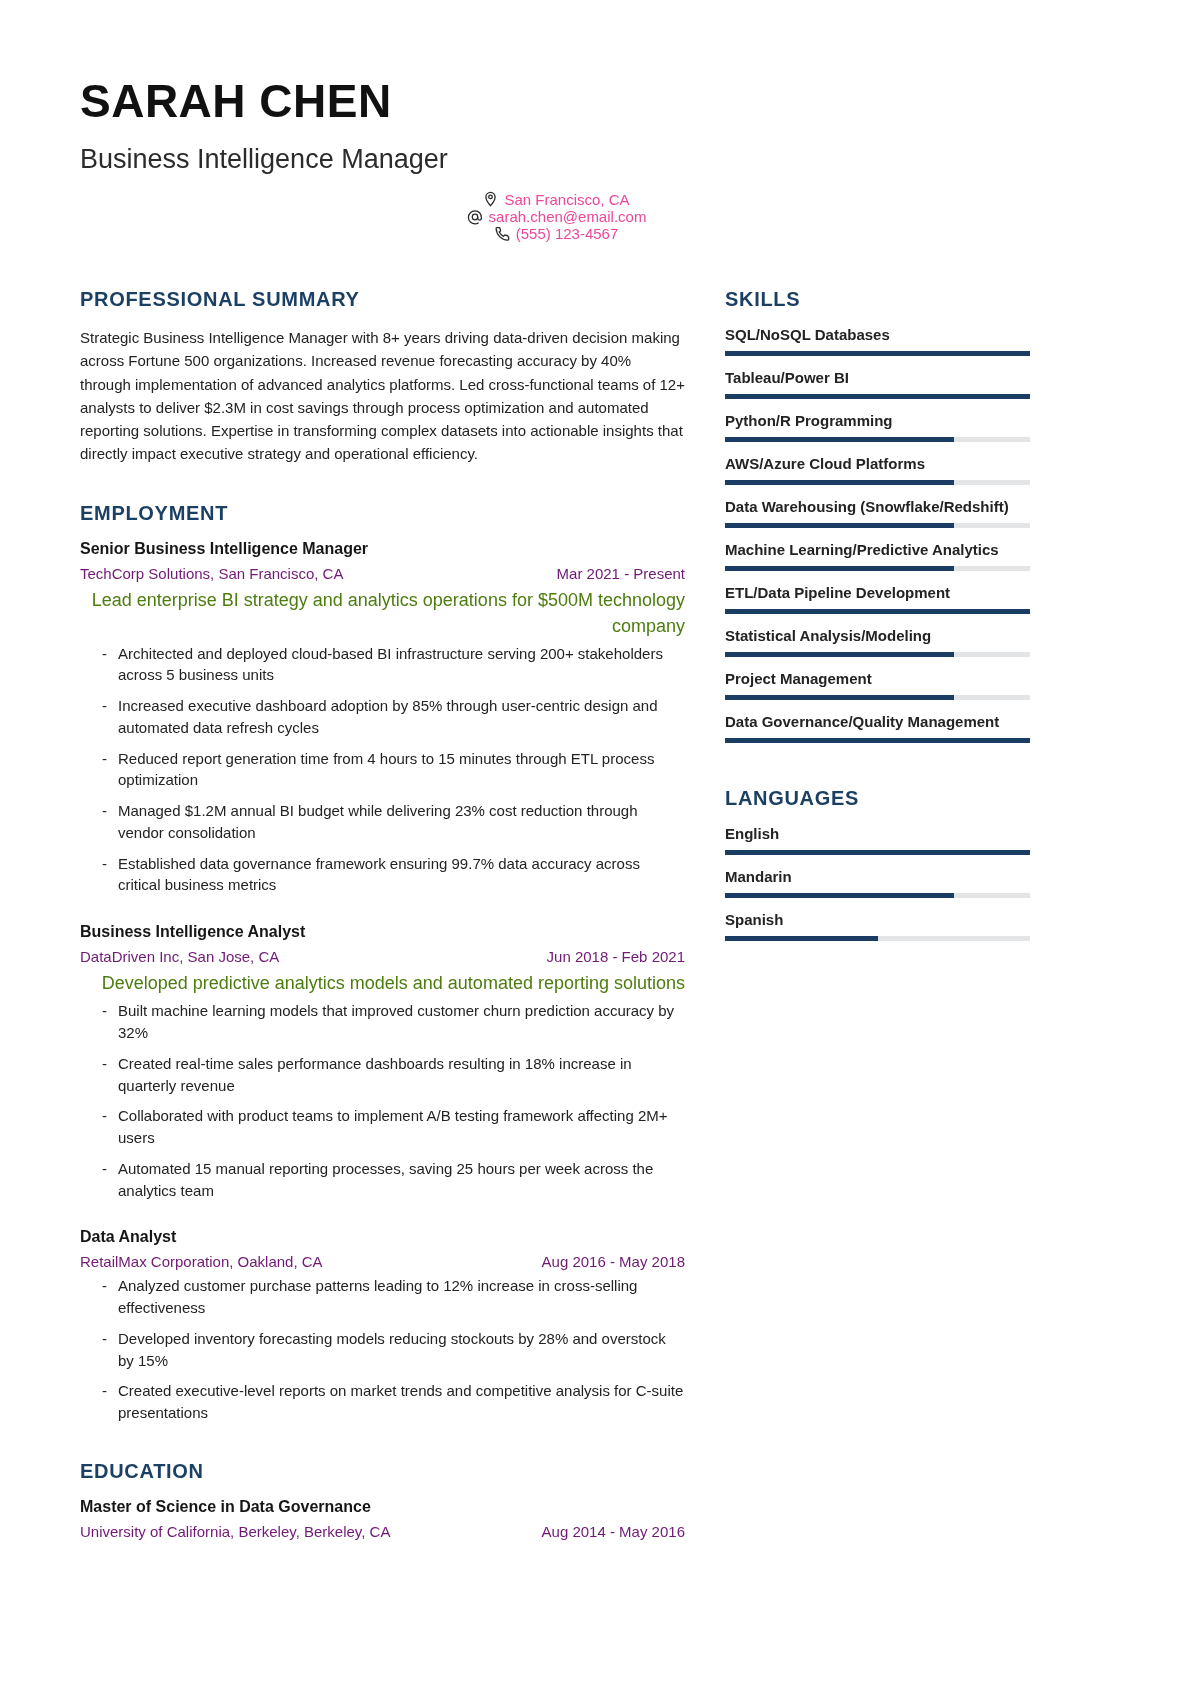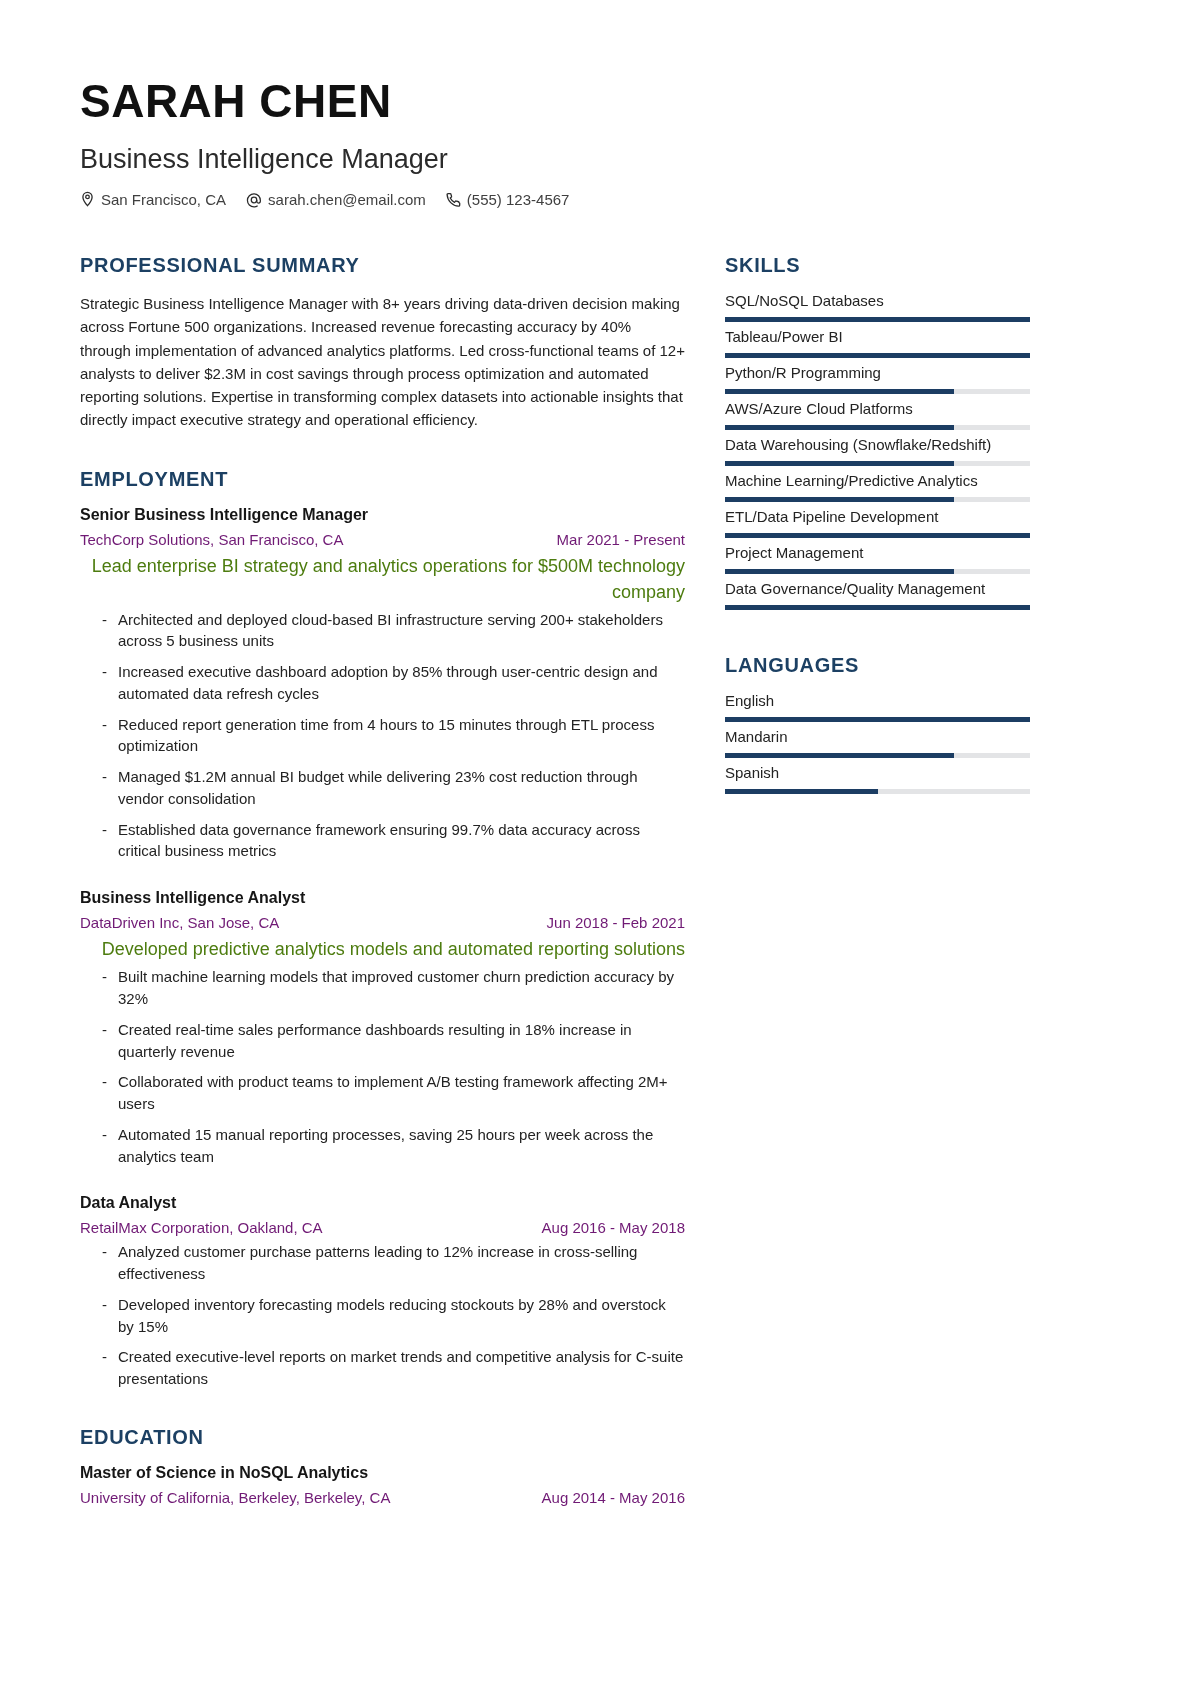--- a/index.html
+++ b/index.html
@@ -12,21 +12,21 @@
     overflow:hidden;
   }
   .page { position:absolute; left:0; top:0; width:1200px; height:1559px; padding:78px 155px 0 80px; }
 
   
   .name {
     font-size:46px; font-weight:bold; letter-spacing:0.5px;
     color:#111111; line-height:1.0; margin-bottom:20px;
   }
   .title { font-size:27px; color:#2b2b2b; font-weight:normal; margin-bottom:16px; }
-  .contact { display:flex; align-items:center; gap:8px; font-size:15px; color:#404040; }
+  .contact { display:flex; align-items:center; font-size:15px; color:#ec4899;flex-direction:column; }
   .contact .cgroup { display:flex; align-items:center; gap:6px; margin-right:12px; }
   .contact svg { display:block; }
 
   
   .cols { display:flex; margin-top:46px; align-items:flex-start; }
   .left { width:605px; flex:0 0 605px; }
   .right { width:305px; flex:0 0 305px; margin-left:40px; }
 
   .sec-head {
     font-size:20px; font-weight:bold; color:#1c4063;
@@ -46,21 +46,21 @@
   .bullets { list-style:none; }
   .bullets li { display:flex; font-size:15px; color:#232323; line-height:1.45;
                 margin-bottom:9px; padding-left:22px; }
   .bullets li .dash { width:16px; flex:0 0 16px; color:#232323; }
   .bullets li .btxt { flex:1; }
 
   .edu-item { margin-bottom:6px; }
   .edu-deg { font-size:16px; font-weight:bold; color:#161616; margin-bottom:7px; }
 
   
-  .skill { margin-bottom:6px; }
+  .skill { margin-bottom:13px;font-weight:bold; }
   .skill-name { font-size:15px; color:#232323; margin-bottom:8px; white-space:nowrap; }
   .bar { position:relative; height:5px; background:#e3e4e6; width:100%; }
   .bar > i { position:absolute; left:0; top:0; height:5px; background:#1c3d63; display:block; }
   .lang-head { margin-top:44px; }
 </style>
 </head>
 <body>
 
 <div class="page">
 
@@ -190,21 +190,21 @@
                 </li>
               </ul>
             </div>
           </div>
       </div>
 
       <div class="sec">
         <div class="sec-head">EDUCATION</div>
         <div id="education-list">
             <div class="edu-item">
-              <div class="edu-deg">Master of Science in NoSQL Analytics</div>
+              <div class="edu-deg">Master of Science in Data Governance</div>
               <div class="job-line">
                 <span>University of California, Berkeley, Berkeley, CA</span>
                 <span class="job-date">Aug 2014 - May 2016</span>
               </div>
             </div>
           </div>
       </div>
 
     </div>
 
@@ -249,20 +249,26 @@
                 <i style="width: 75%;"></i>
               </div>
             </div>
             <div class="skill">
               <div class="skill-name">ETL/Data Pipeline Development</div>
               <div class="bar">
                 <i style="width: 100%;"></i>
               </div>
             </div>
             <div class="skill">
+              <div class="skill-name">Statistical Analysis/Modeling</div>
+              <div class="bar">
+                <i style="width: 75%;"></i>
+              </div>
+            </div>
+            <div class="skill">
               <div class="skill-name">Project Management</div>
               <div class="bar">
                 <i style="width: 75%;"></i>
               </div>
             </div>
             <div class="skill">
               <div class="skill-name">Data Governance/Quality Management</div>
               <div class="bar">
                 <i style="width: 100%;"></i>
               </div>

